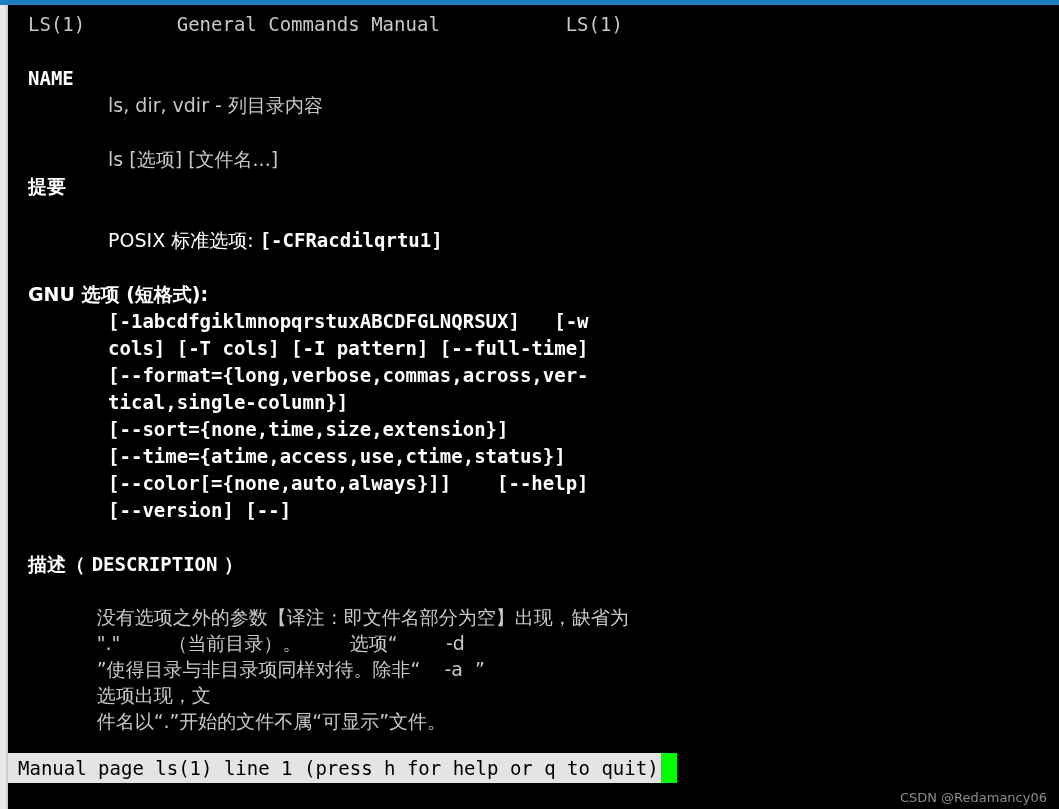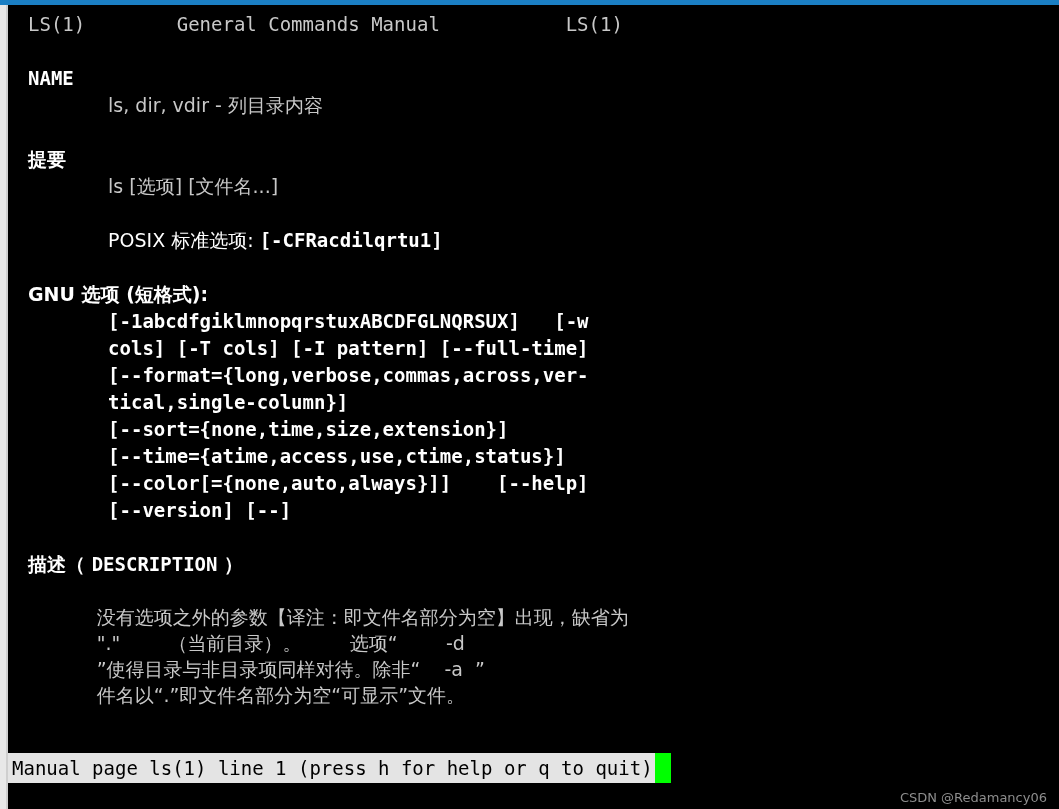--- a/index.html
+++ b/index.html
@@ -60,21 +60,21 @@
   
   #status-bar {
     position:absolute; left:8px; bottom:25px;
     width:1043px; height:32px;
     display:flex; align-items:center;
     z-index:3;
   }
   #status-text {
     background:#e4e4e4; color:#000;
     font-size:19px; line-height:30px; height:30px;
-    padding:0 2px 0 4px;
+    padding:0 2px 0 10px;
     white-space:pre;
     font-weight:normal;
   }
   #status-cursor {
     width:16px; height:30px; background:#00ff00;
   }
 
   
   #watermark {
     position:absolute; right:12px; bottom:4px;
@@ -96,22 +96,22 @@
 
     <div class="line"><span>LS(1)</span><span>        </span><span>General Commands Manual</span><span>           </span><span>LS(1)</span></div>
 
     <div class="line blank">&nbsp;</div>
 
     <div class="line sec-head">NAME</div>
     <div class="line"><span>       </span><span class="cjk">ls, dir, vdir - 列目录内容</span></div>
 
     <div class="line blank">&nbsp;</div>
 
+    <div class="line"><span>       </span><span class="cjk">ls [选项] [文件名...]</span></div>
     <div class="line sec-head cjk">提要</div>
-    <div class="line"><span>       </span><span class="cjk">ls [选项] [文件名...]</span></div>
 
     <div class="line blank">&nbsp;</div>
 
     <div class="line"><span>       </span><span class="cjk dim">POSIX 标准选项: </span><span class="b">[-CFRacdilqrtu1]</span></div>
 
     <div class="line blank">&nbsp;</div>
 
     <div class="line sec-head cjk">GNU 选项 (短格式):</div>
 
     <div class="line"><span>       </span><span class="b">[-1abcdfgiklmnopqrstuxABCDFGLNQRSUX]   [-w</span></div>
@@ -124,21 +124,22 @@
     <div class="line"><span>       </span><span class="b">[--version] [--]</span></div>
 
     <div class="line blank">&nbsp;</div>
 
     <div class="line"><span class="sec-head cjk">描述（ </span><span class="b">DESCRIPTION</span><span class="sec-head cjk"> ）</span></div>
 
     <div class="line tight"><span>      </span></div>
     <div class="line tight"><span>      </span><span class="cjk">没有选项之外的参数【译注：即文件名部分为空】出现，缺省为</span></div>
     <div class="line tight"><span>      </span><span class="cjk">"."        （当前目录）。        选项“        -d</span></div>
     <div class="line tight"><span>      </span><span class="cjk">”使得目录与非目录项同样对待。除非“    -a  ”</span></div>
-    <div class="line tight"><span>      </span><span class="cjk">件名以“.”即文件名部分为空“可显示”文件。</span></div>
+    <div class="line tight"><span>      </span><span class="cjk">选项出现，文</span></div>
+    <div class="line tight"><span>      </span><span class="cjk">件名以“.”开始的文件不属“可显示”文件。</span></div>
 
   </div>
 </div>
 
 <div id="status-bar">
   <div id="status-text">Manual page ls(1) line 1 (press h for help or q to quit)</div>
   <div id="status-cursor"></div>
 </div>
 
 <div id="watermark">CSDN @Redamancy06</div>

